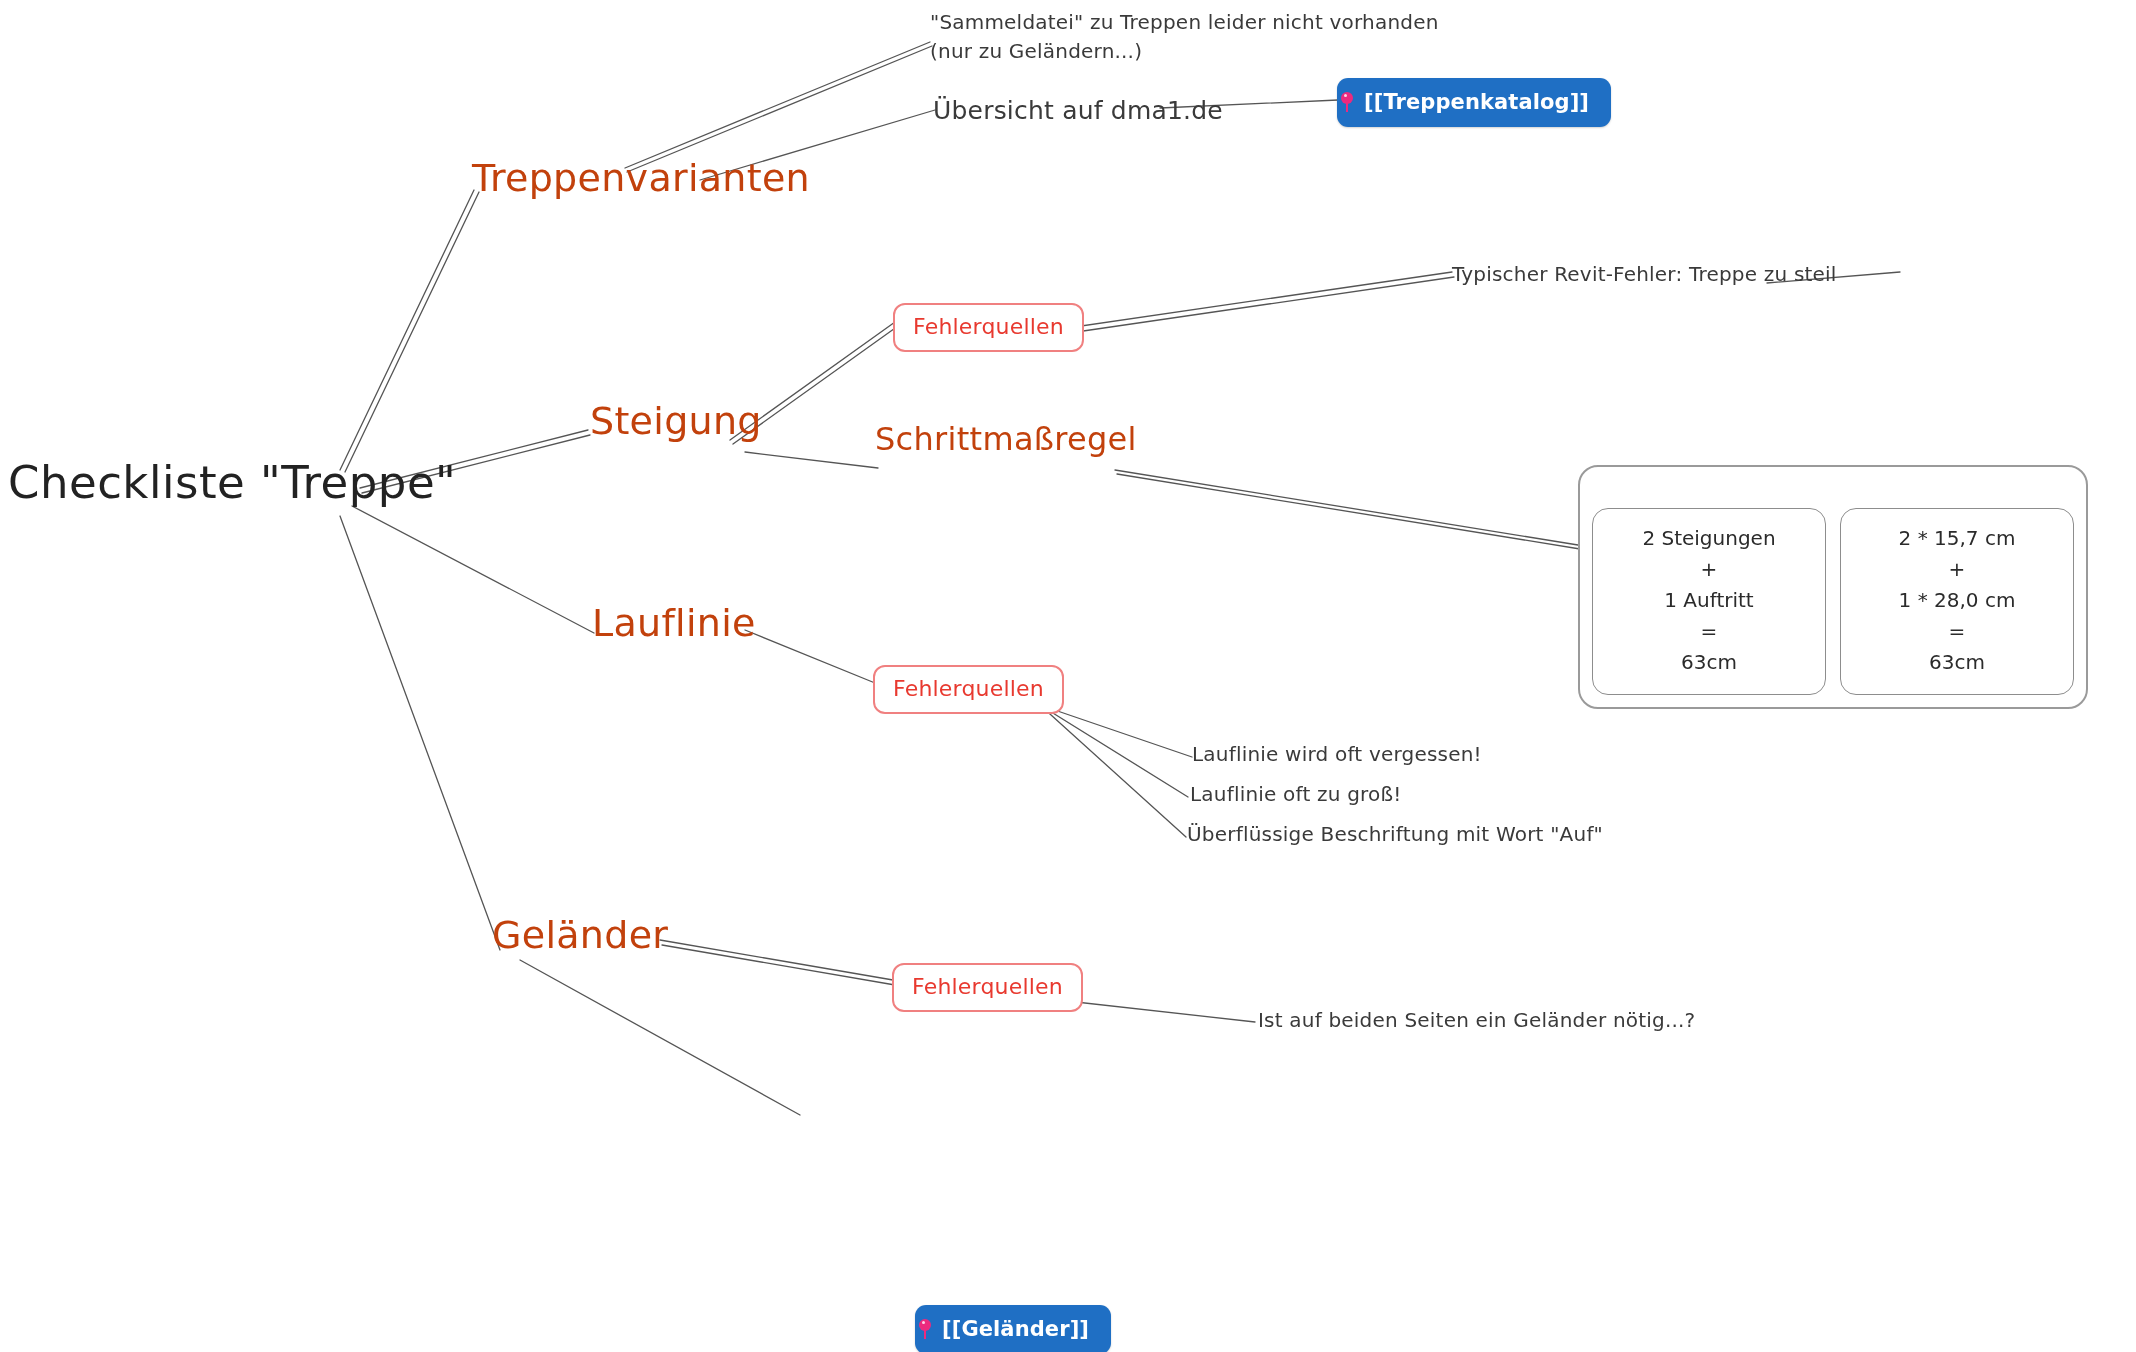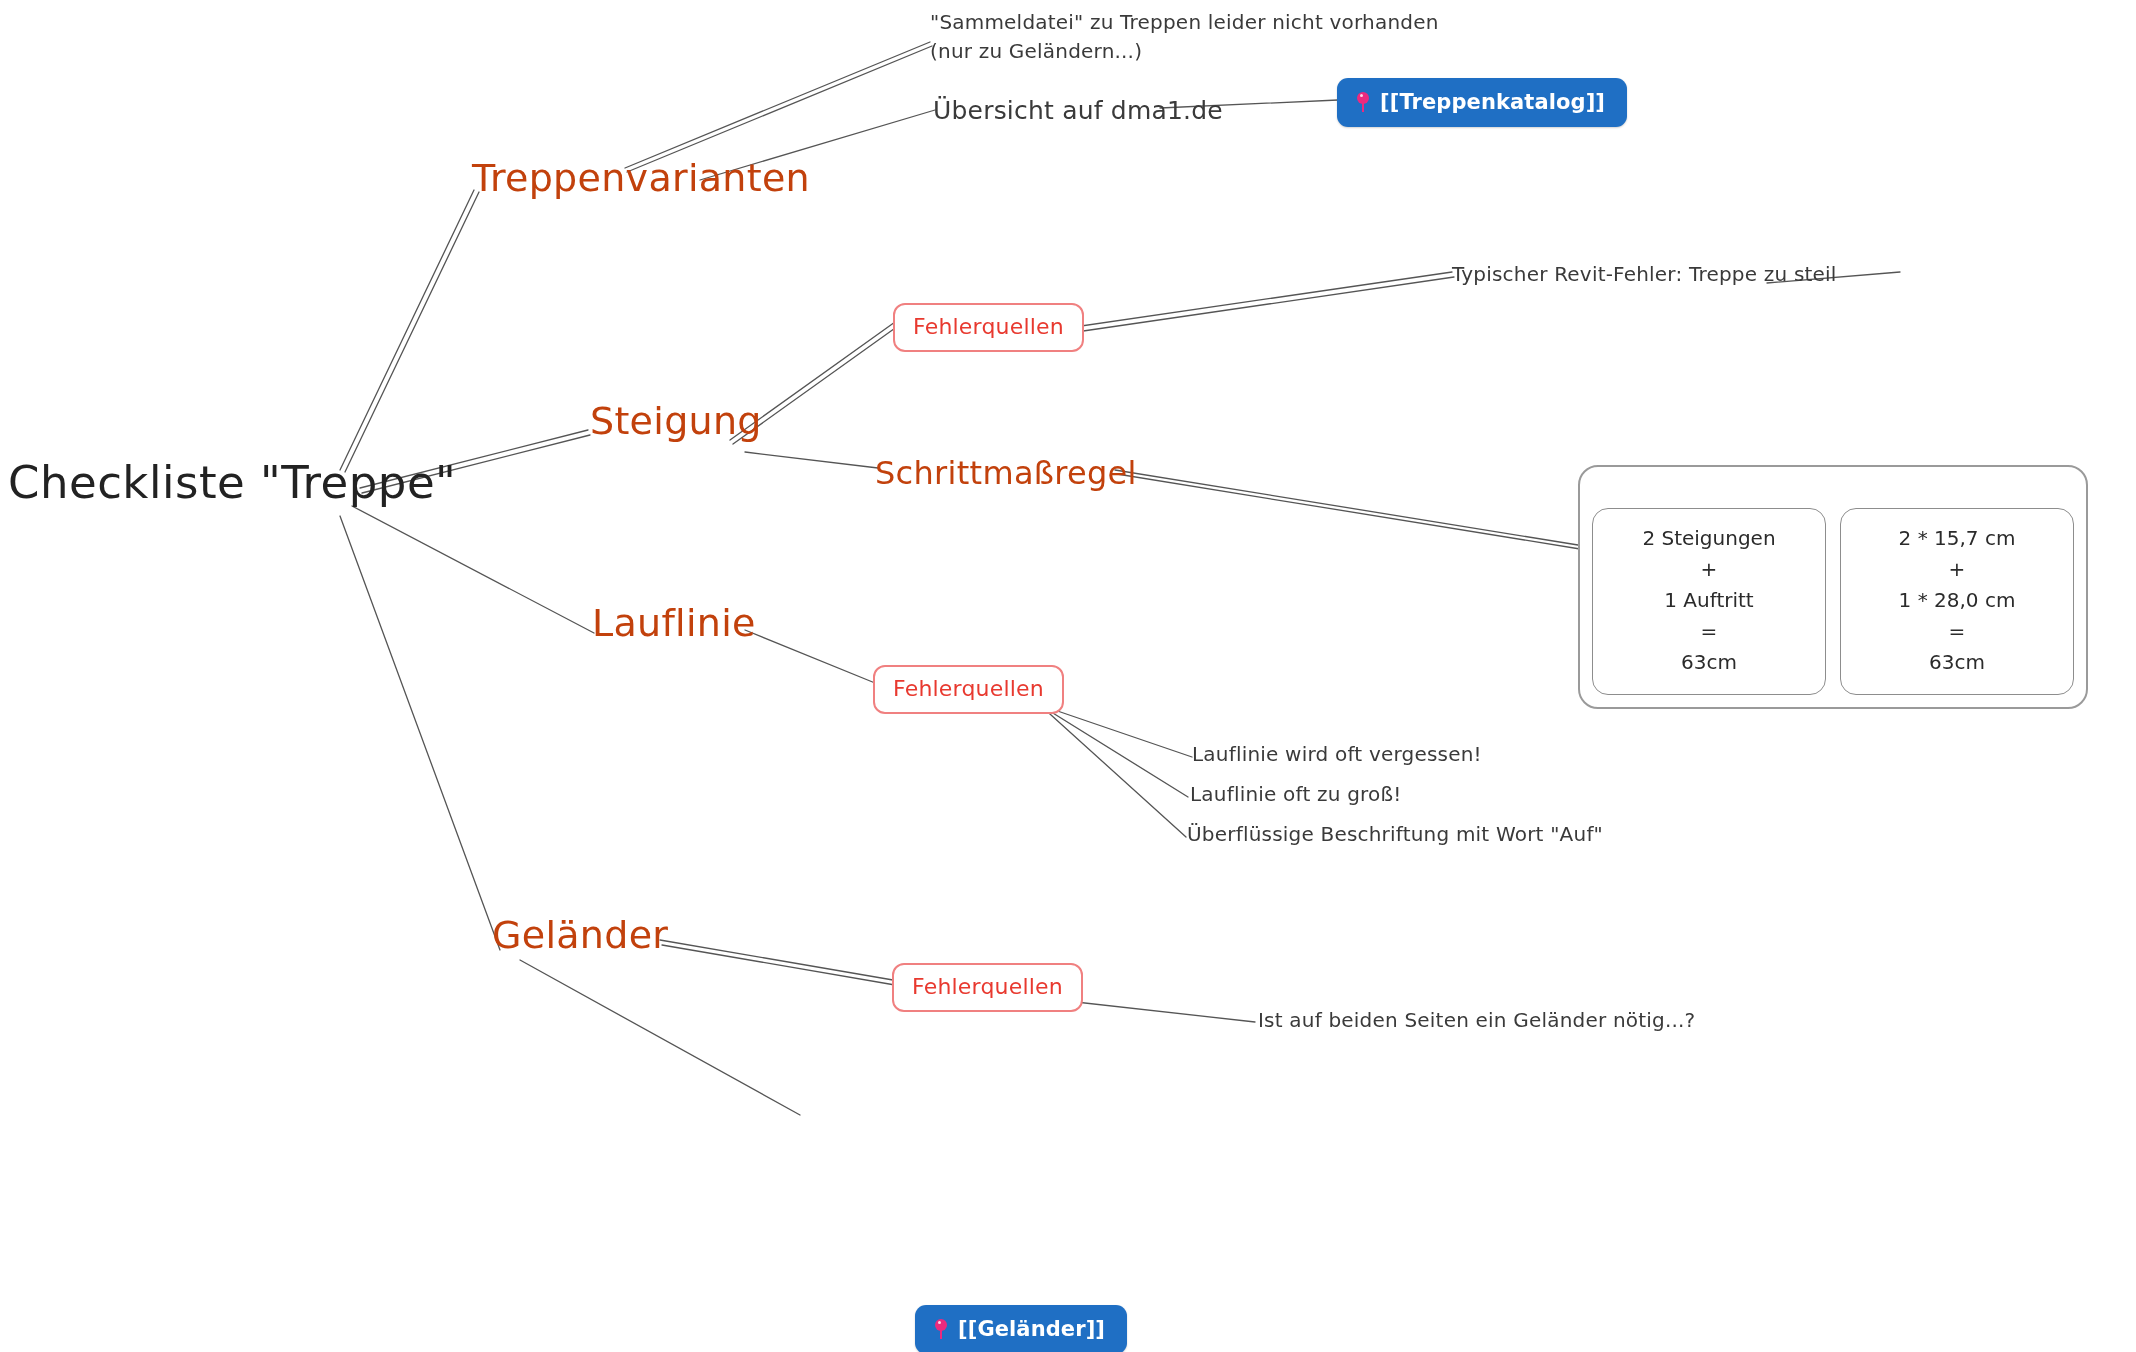--- a/index.html
+++ b/index.html
@@ -66,21 +66,21 @@
     letter-spacing: 0.2px;
     text-align: center;
   }
   .wiki-badge {
     position: absolute;
     background: #1f6fc4;
     color: #ffffff;
     border-radius: 11px;
     font-size: 21px;
     font-weight: 700;
-    padding: 12px 22px 13px 18px;
+    padding: 12px 22px 13px 2px;
     display: flex;
     align-items: center;
     gap: 9px;
     box-shadow: 0 1px 2px rgba(0,0,0,0.18);
     letter-spacing: 0.1px;
   }
   .pin-icon {
     display: inline-block;
     width: 16px;
     height: 20px;
@@ -207,21 +207,21 @@
     <span>[[Treppenkatalog]]</span>
   </div>
 
   <div class="node branch-node" style="left:590px; top:398px;">Steigung</div>
 
   <div class="err-box" style="left:893px; top:303px;">Fehlerquellen</div>
 
   <div class="node leaf-node" style="left:1452px; top:262px;">Typischer Revit-Fehler: Treppe zu steil</div>
 
 
-  <div class="node branch-node" style="left:875px; top:453px; font-size:32px;">Schrittmaßregel</div>
+  <div class="node branch-node" style="left:875px; top:419px; font-size:32px;">Schrittmaßregel</div>
 
   <div class="formula-outer" style="left:1578px; top:465px;">
     <div class="formula-box">2 Steigungen
 +
 1 Auftritt
 =
 63cm</div>
     <div class="formula-box">2 * 15,7 cm
 +
 1 * 28,0 cm

